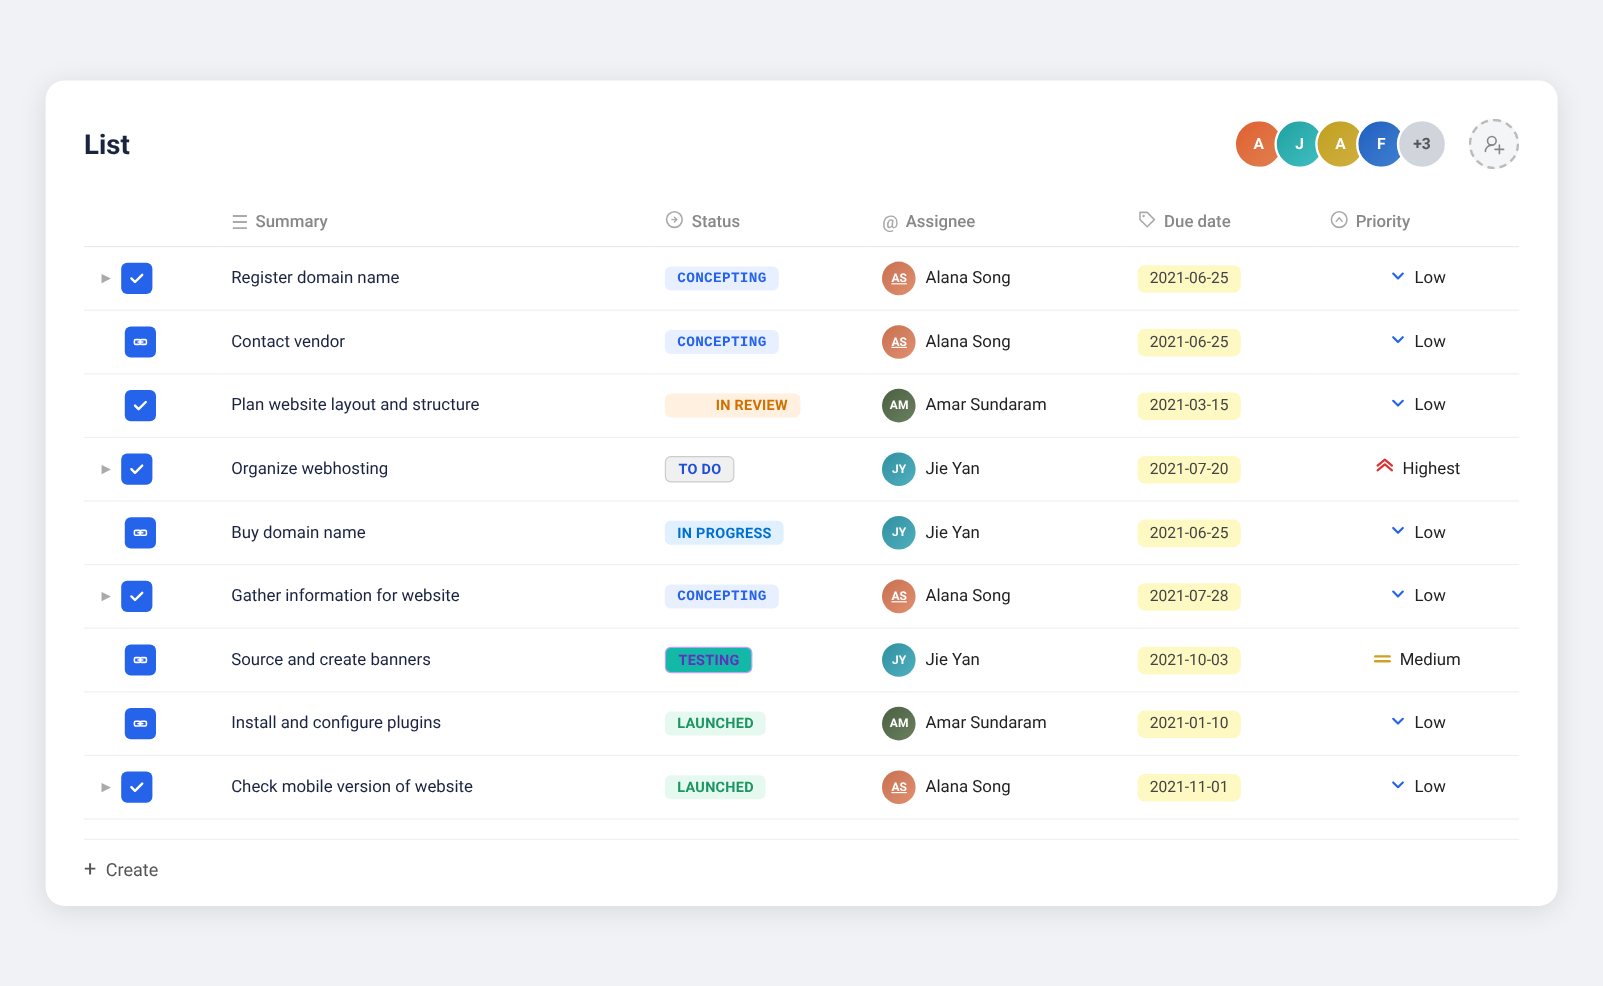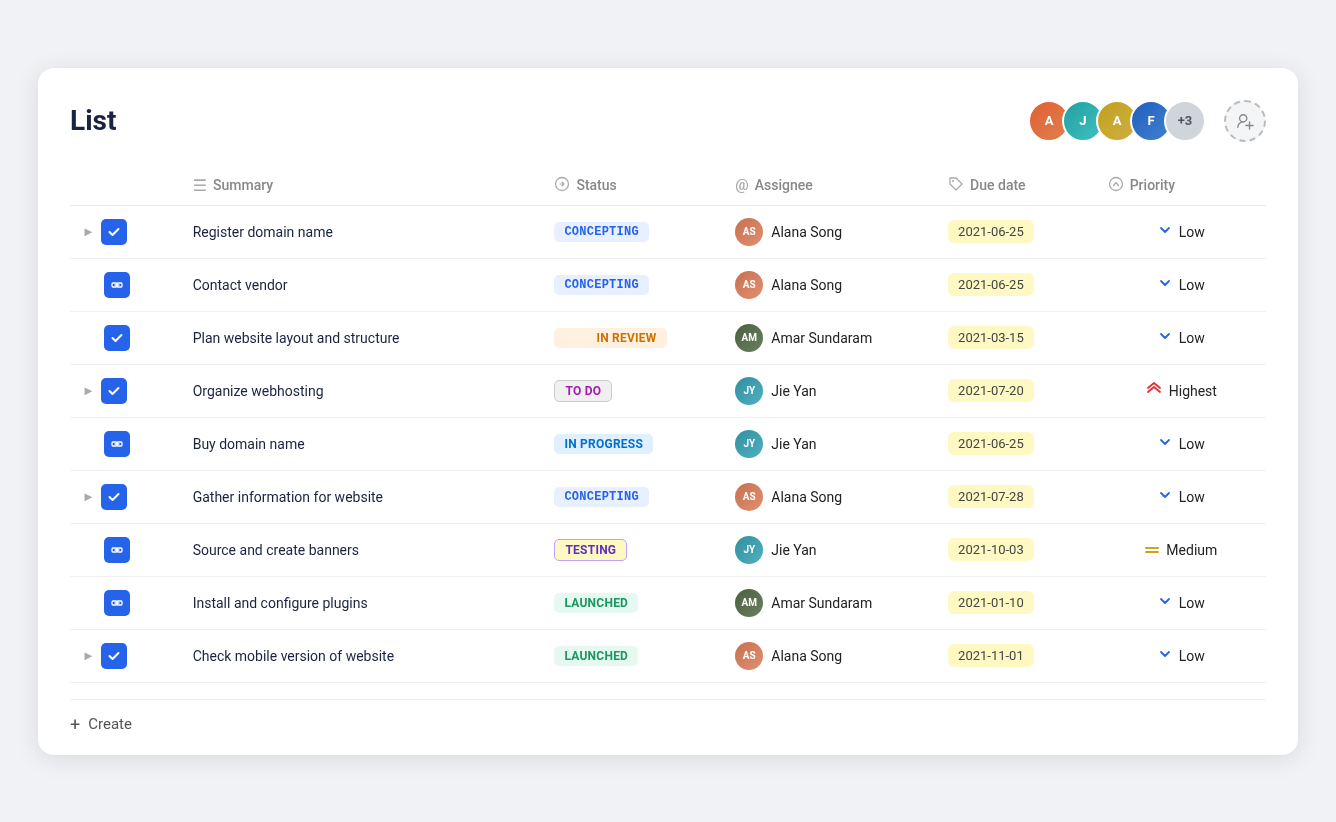--- a/index.html
+++ b/index.html
@@ -20,21 +20,21 @@
       padding: 32px 32px 20px 32px;
       overflow: hidden;
     }
     .header {
       display: flex;
       align-items: center;
       justify-content: space-between;
       margin-bottom: 24px;
     }
     .header-title {
-      font-size: 28px;
+      font-size: 23px;
       font-weight: 700;
       color: #1a2340;
     }
     .header-right {
       display: flex;
       align-items: center;
       gap: 10px;
     }
     .avatars {
       display: flex;
@@ -138,44 +138,44 @@
       display: inline-block;
       padding: 3px 10px;
       border-radius: 5px;
       font-size: 12px;
       font-weight: 700;
       letter-spacing: 0.02em;
       white-space: nowrap;
     }
     .status-concepting { background: #e8f0ff; color: #2563eb; font-family: Liberation Mono, monospace; }
     .status-in-review { background: #fff0e0; color: #d07000; padding-left: 42px; }
-    .status-todo { background: #f0f0f0; color: #a21caf; border: 1px solid #ccc; }
+    .status-todo { background: #f0f0f0; color: #1d4ed8; border: 1px solid #ccc; }
     .status-in-progress { background: #e0f0ff; color: #0070d0; }
-    .status-testing { background: #fef9c3; color: #6030c0; border: 1px solid #c0a0ff; }
+    .status-testing { background: #14b8a6; color: #6030c0; border: 1px solid #c0a0ff; }
     .status-launched { background: #e6f9f0; color: #1a9660; }
     .assignee-cell {
       display: flex;
       align-items: center;
       gap: 8px;
       white-space: nowrap;
     }
     .assignee-avatar {
       width: 28px;
       height: 28px;
       border-radius: 50%;
       overflow: hidden;
       flex-shrink: 0;
       display: flex;
       align-items: center;
       justify-content: center;
       font-size: 11px;
       font-weight: 700;
       color: #fff;
     }
-    .assignee-avatar.alana { background: linear-gradient(135deg, #e06030, #e08050); }
+    .assignee-avatar.alana { background: linear-gradient(135deg, #e06030, #e08050); text-decoration: underline; }
     .assignee-avatar.amar { background: linear-gradient(135deg, #2a6040, #3a8060); }
     .assignee-avatar.jie { background: linear-gradient(135deg, #20a0a0, #40c0c0); }
     .due-date-pill {
       background: #fef9c3;
       border-radius: 6px;
       padding: 4px 10px;
       font-size: 13px;
       color: #444;
       white-space: nowrap;
       display: inline-block;

